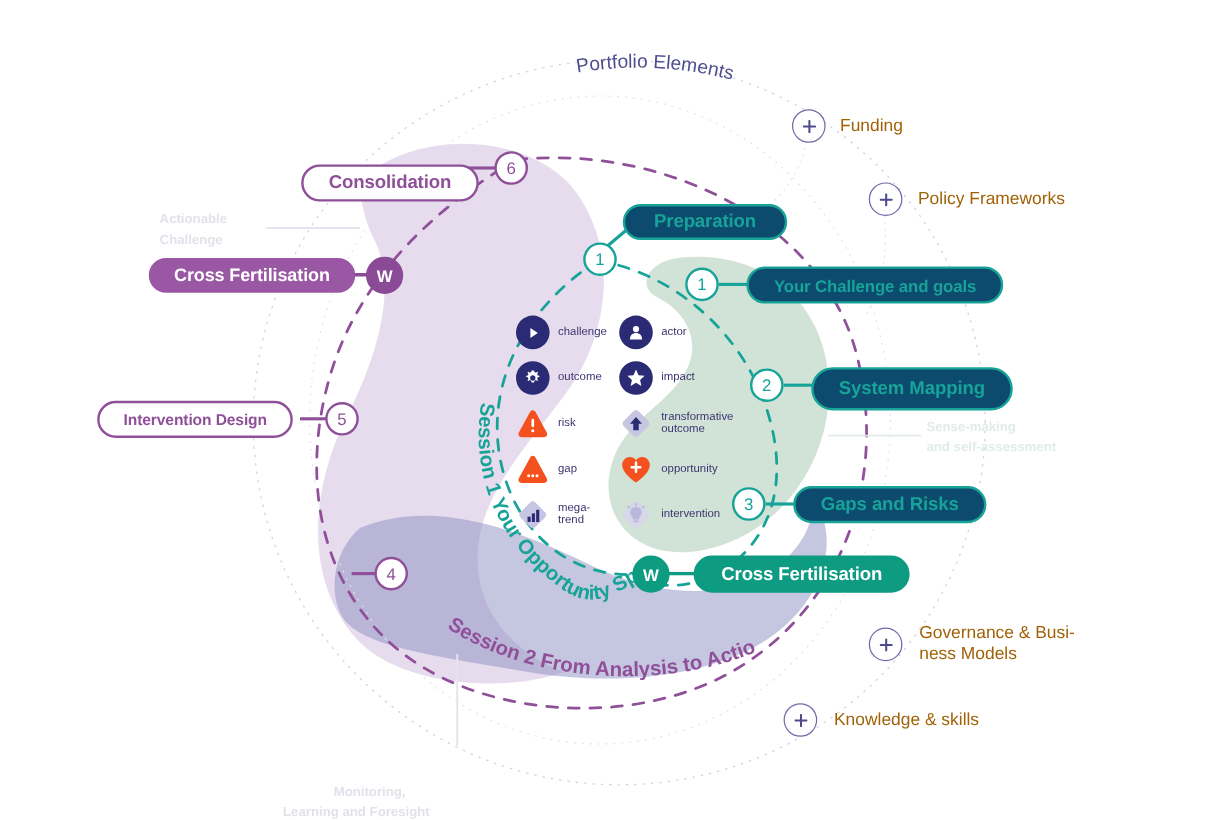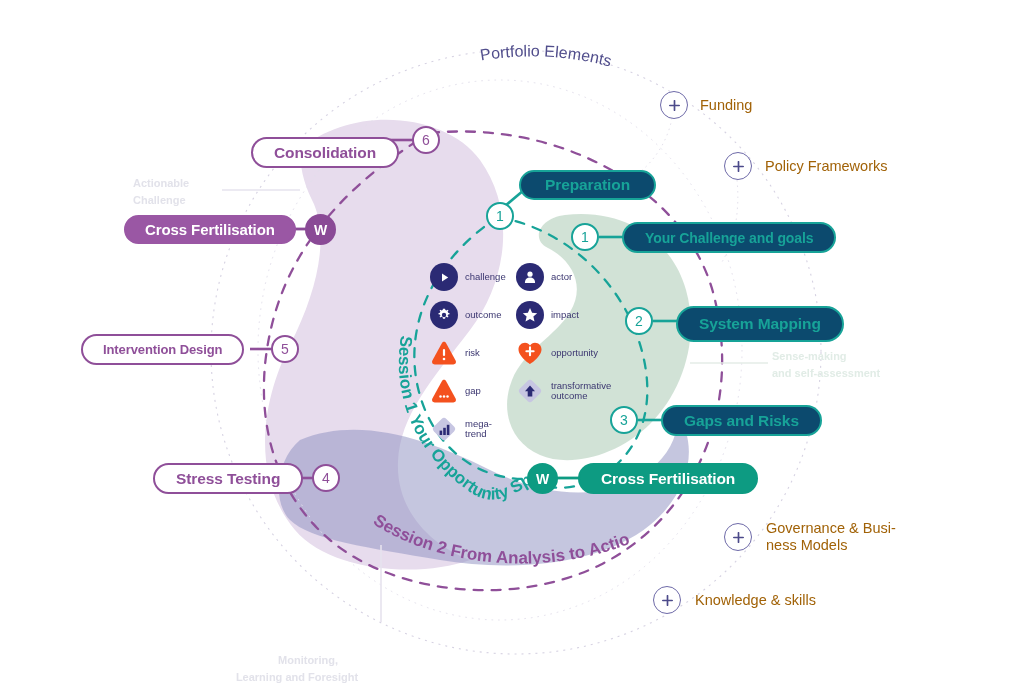--- a/index.html
+++ b/index.html
@@ -208,23 +208,20 @@
   <span>W</span>
 </div>
 
 <div class="pill pill-purple" style="left:81px;top:334px;height:31px;padding:0 20px;font-size:13px;">
   <span>Intervention Design</span>
 </div>
 <div class="node node-purple" style="left:271px;top:335px;width:28px;height:28px;">
   <span>5</span>
 </div>
 
-<div class="pill pill-purple" style="left:153px;top:463px;height:31px;padding:0 21px;font-size:15.5px;">
-  <span>Stress Testing</span>
-</div>
 <div class="node node-purple" style="left:312px;top:464px;width:28px;height:28px;">
   <span>4</span>
 </div>
 
 <div class="plusnode" style="left:660px;top:91px;">
   <svg width="11" height="11" viewBox="0 0 11 11">
     <path d="M5.5 0.8 V10.2 M0.8 5.5 H10.2" stroke="#4c4a8a" stroke-width="1.7" stroke-linecap="round"></path>
   </svg>
 </div>
 <div class="outerlabel" style="left:700px;top:97px;">
@@ -361,36 +358,47 @@
             <path d="M8 1 L10.1 5.7 L15.2 6.2 L11.4 9.6 L12.5 14.6 L8 12 L3.5 14.6 L4.6 9.6 L0.8 6.2 L5.9 5.7 Z"></path>
           </svg>
         </div>
       </div>
       <div class="legend-txt">impact</div>
     </div>
 
     <div class="legend-row">
       <div class="legend-ico">
         <svg width="28" height="28" viewBox="0 0 28 28">
-          <path d="M14 25 C14 25 2.5 17.6 2.5 10.4 C2.5 6.6 5.4 3.8 9 3.8 C11.2 3.8 13 5 14 6.6 C15 5 16.8 3.8 19 3.8 C22.6 3.8 25.5 6.6 25.5 10.4 C25.5 17.6 14 25 14 25 Z" fill="#f4511e"></path>
-          <path d="M14 8.4 V16.2 M10.4 12.3 H17.6" stroke="#fff" stroke-width="2.1" stroke-linecap="round"></path>
-        </svg>
-      </div>
-      <div class="legend-txt">opportunity</div>
-    </div>
-
-    <div class="legend-row">
-      <div class="legend-ico">
-        <svg width="28" height="28" viewBox="0 0 28 28">
           <rect x="5.2" y="5.2" width="17.6" height="17.6" rx="3.4" transform="rotate(45 14 14)" fill="#c7c6e2"></rect>
           <path d="M14 8.6 L19 14.2 H16.3 V19.6 H11.7 V14.2 H9 Z" fill="#2b2a74"></path>
         </svg>
       </div>
       <div class="legend-txt">
         <div>transformative</div>
         <div>outcome</div>
       </div>
     </div>
 
+    <div class="legend-row">
+      <div class="legend-ico">
+        <svg width="28" height="28" viewBox="0 0 28 28">
+          <path d="M14 25 C14 25 2.5 17.6 2.5 10.4 C2.5 6.6 5.4 3.8 9 3.8 C11.2 3.8 13 5 14 6.6 C15 5 16.8 3.8 19 3.8 C22.6 3.8 25.5 6.6 25.5 10.4 C25.5 17.6 14 25 14 25 Z" fill="#f4511e"></path>
+          <path d="M14 8.4 V16.2 M10.4 12.3 H17.6" stroke="#fff" stroke-width="2.1" stroke-linecap="round"></path>
+        </svg>
+      </div>
+      <div class="legend-txt">opportunity</div>
+    </div>
+
+    <div class="legend-row">
+      <div class="legend-ico">
+        <svg width="28" height="28" viewBox="0 0 28 28">
+          <rect x="5.2" y="5.2" width="17.6" height="17.6" rx="3.4" transform="rotate(45 14 14)" fill="#d7d6ea"></rect>
+          <path d="M14 7.6 C11.2 7.6 9.2 9.6 9.2 12.1 C9.2 13.9 10.3 15.2 11.3 16.2 V18 H16.7 V16.2 C17.7 15.2 18.8 13.9 18.8 12.1 C18.8 9.6 16.8 7.6 14 7.6 Z" fill="#b9b7da"></path>
+          <rect x="11.7" y="18.8" width="4.6" height="1.5" rx="0.7" fill="#b9b7da"></rect>
+          <path d="M14 4.6 V6.2 M7.4 6.9 L8.5 8 M20.6 6.9 L19.5 8" stroke="#b9b7da" stroke-width="1.3" stroke-linecap="round"></path>
+        </svg>
+      </div>
+      <div class="legend-txt">intervention</div>
+    </div>
   </div>
 </div>
 
 </div>
 
 </body></html>

